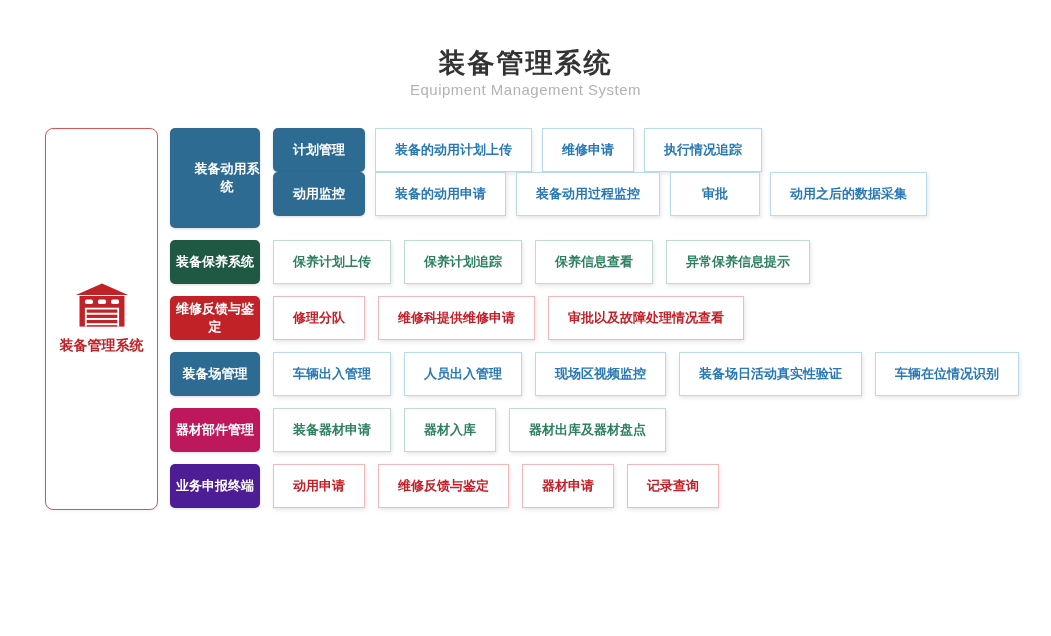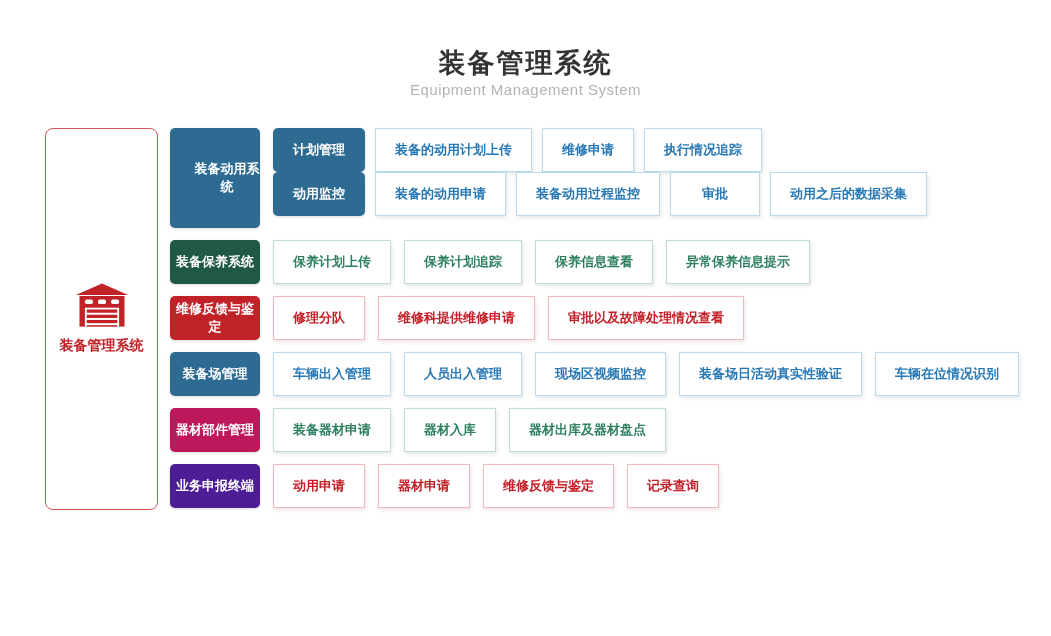--- a/index.html
+++ b/index.html
@@ -130,19 +130,19 @@
     <div class="group-row">
       <div class="cat fill-green">器材部件管理</div>
       <div class="leaf leaf-green">装备器材申请</div>
       <div class="leaf leaf-green">器材入库</div>
       <div class="leaf leaf-green">器材出库及器材盘点</div>
     </div>
 
     <div class="group-row">
       <div class="cat fill-darkred">业务申报终端</div>
       <div class="leaf leaf-red">动用申请</div>
+      <div class="leaf leaf-red">维修反馈与鉴定</div>
       <div class="leaf leaf-red">器材申请</div>
-      <div class="leaf leaf-red">维修反馈与鉴定</div>
       <div class="leaf leaf-red">记录查询</div>
     </div>
 
   </div>
 </div>
 
 </body></html>

